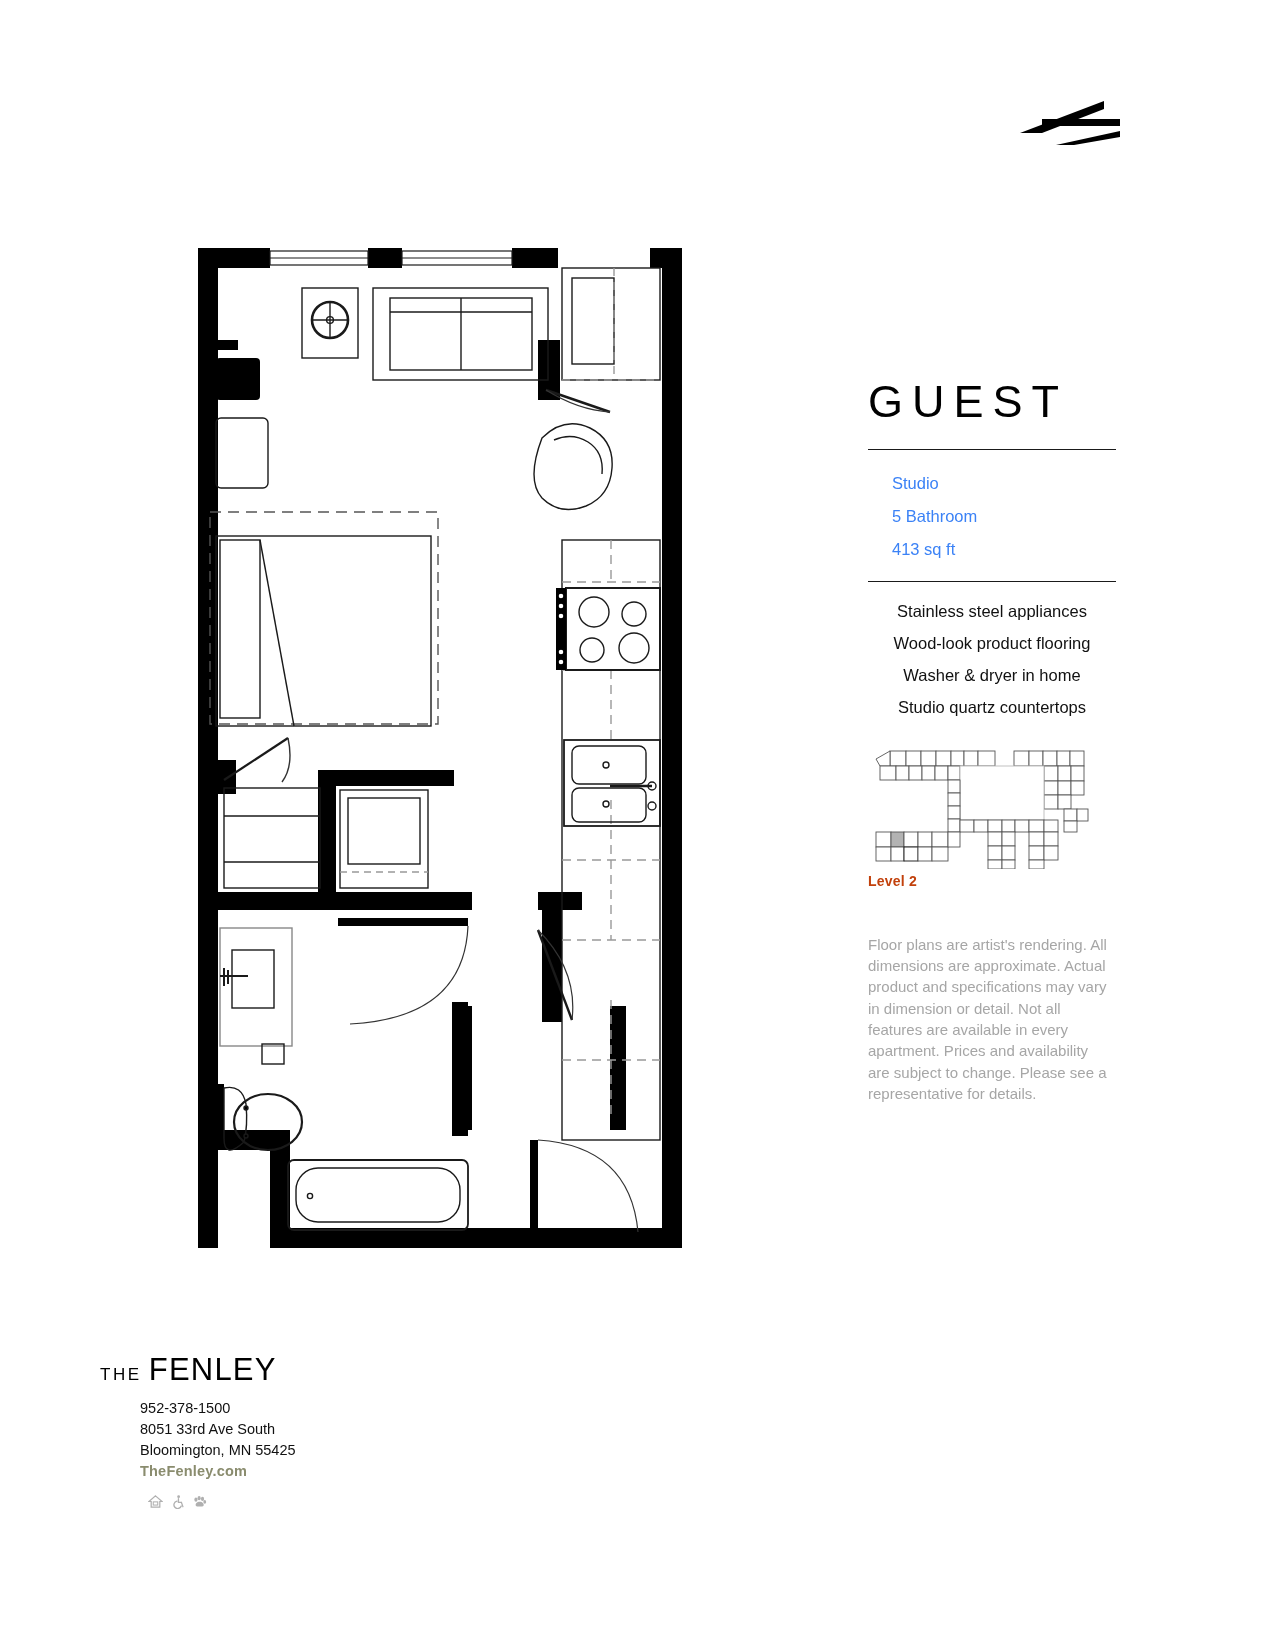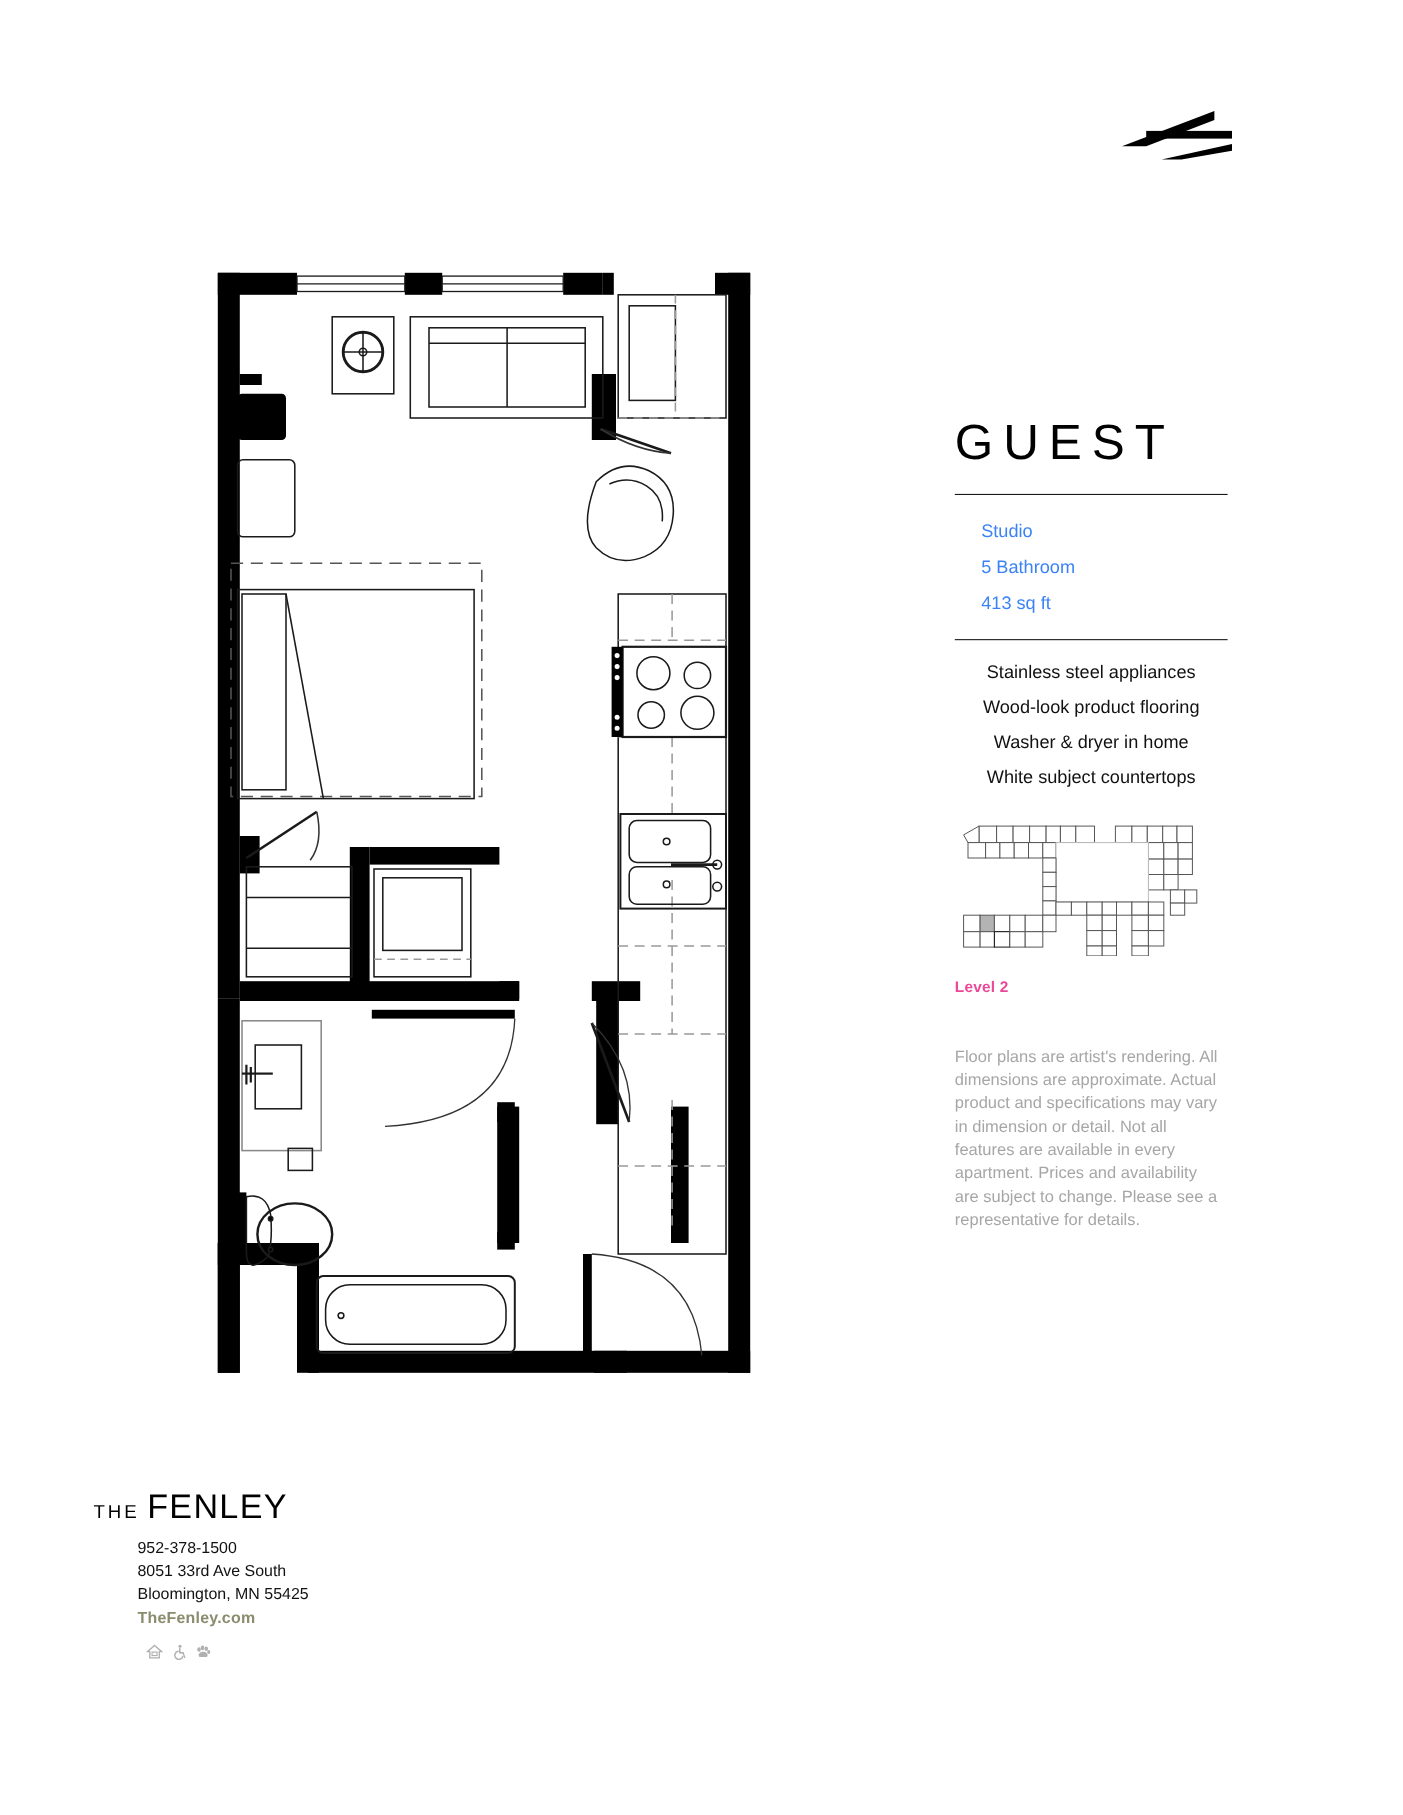--- a/index.html
+++ b/index.html
@@ -92,38 +92,38 @@
 
   
   .keyplan {
     margin-top: 24px;
     width: 222px;
     height: 126px;
   }
   .level-label {
     font-size: 14px;
     font-weight: 700;
-    color: #ec4899;
-    margin-top: 20px;
+    color: #c2410c;
+    margin-top: 4px;
     letter-spacing: 0.2px;
   }
 
   
   .disclaimer {
     margin-top: 45px;
     font-size: 15px;
     line-height: 1.42;
     color: #a6a6a6;
     width: 245px;
   }
 
   
   .footer {
     position: absolute;
-    left: 85px;
+    left: 100px;
     top: 1352px;
     width: 420px;
   }
   .footer-logo {
     display: flex;
     align-items: baseline;
     gap: 7px;
     margin-bottom: 10px;
   }
   .footer-logo .the {
@@ -380,21 +380,21 @@
     <li>5 Bathroom</li>
     <li>413 sq ft</li>
   </ul>
 
   <hr class="rule2">
 
   <ul class="feature-list">
     <li>Stainless steel appliances</li>
     <li>Wood-look product flooring</li>
     <li>Washer &amp; dryer in home</li>
-    <li>White subject countertops</li>
+    <li>Studio quartz countertops</li>
   </ul>
 
   <div class="keyplan">
     <svg viewBox="0 0 222 126" width="222" height="126" aria-hidden="true">
       <g stroke="#555" stroke-width="0.9" fill="#fff">
 
         <rect x="22" y="8" width="16" height="15"></rect>
         <rect x="38" y="8" width="15" height="15"></rect>
         <rect x="53" y="8" width="15" height="15"></rect>
         <rect x="68" y="8" width="15" height="15"></rect>

